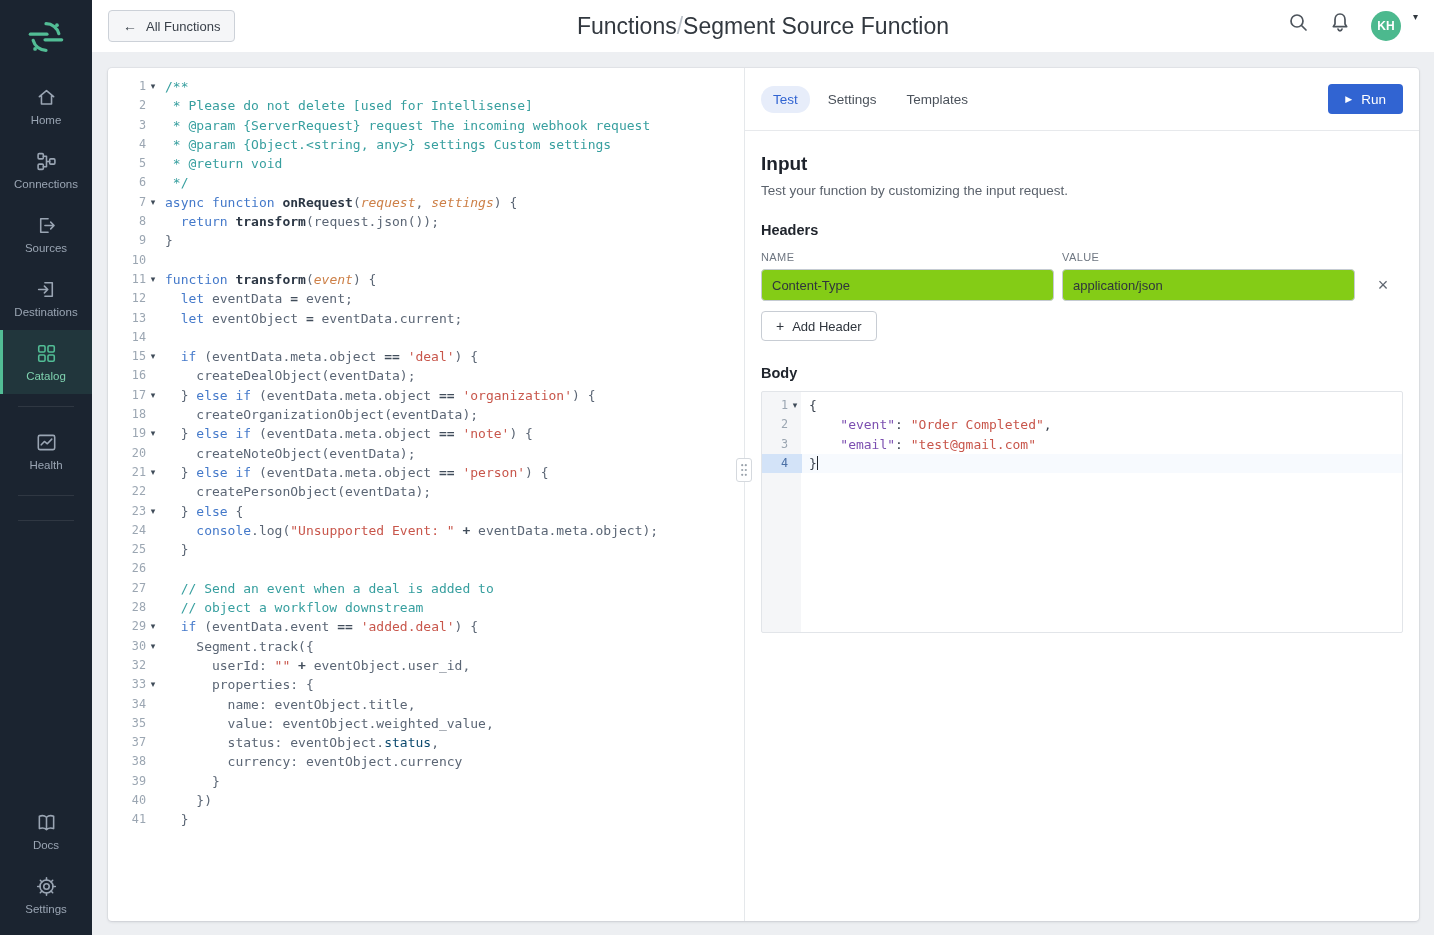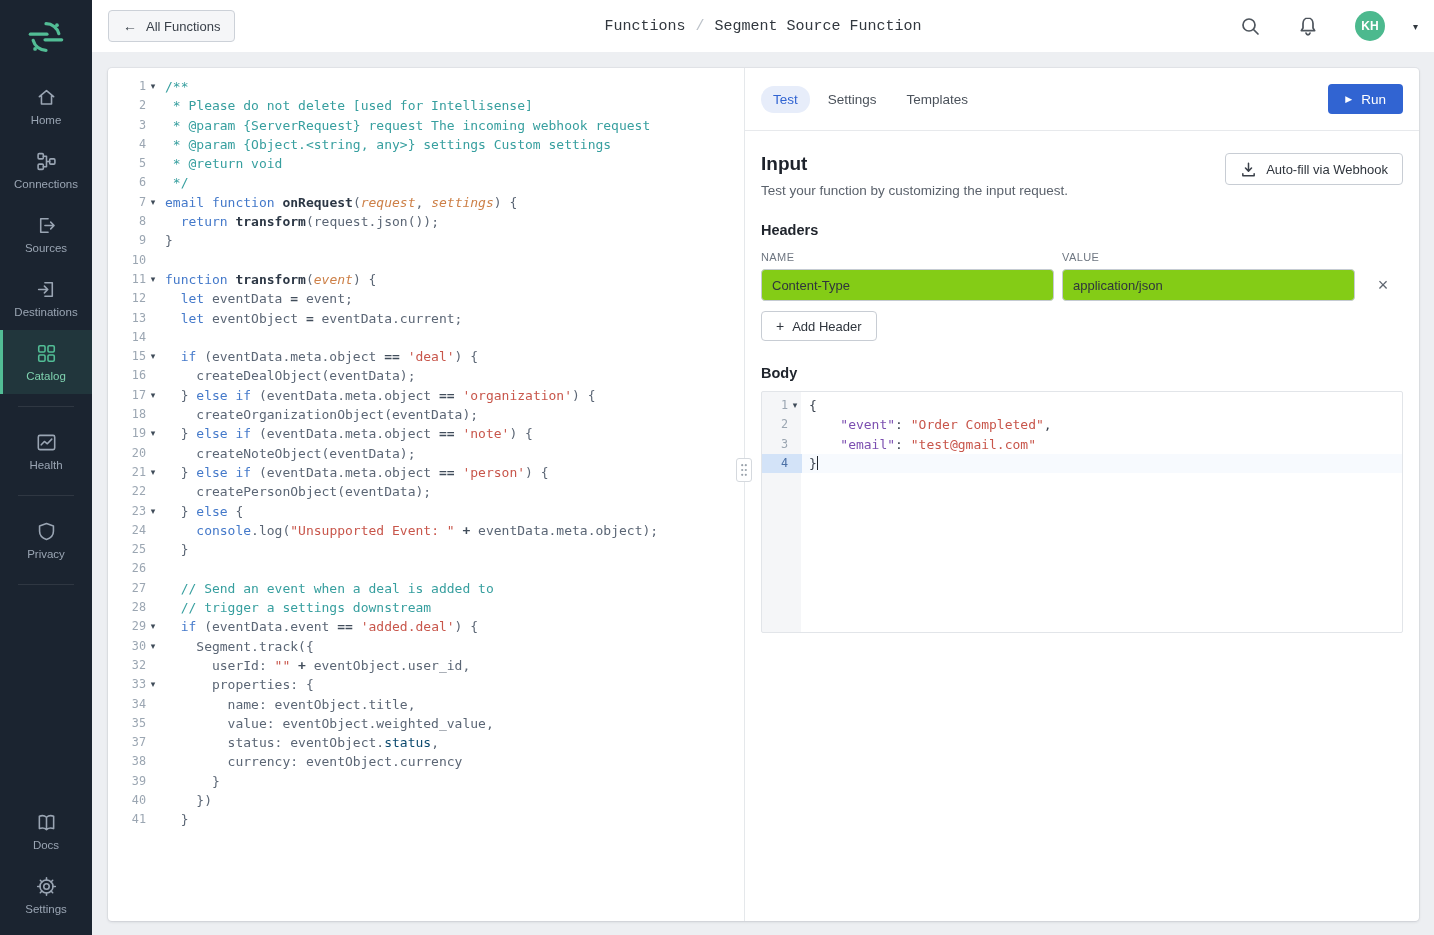--- a/index.html
+++ b/index.html
@@ -20,24 +20,24 @@
   .sdiv { height:1px; background:rgba(255,255,255,.09); margin:12px 18px; }
   .spacer { flex:1; }
   .sidebar .bottom { margin-bottom:8px; }
 
   
   .content { flex:1; display:flex; flex-direction:column; min-width:0; }
   .topbar { height:52px; flex:none; background:#fff; display:flex; align-items:center; padding:0 16px; position:relative; }
   .back-btn { display:inline-flex; align-items:center; gap:9px; height:32px; padding:0 14px; background:#f5f6f8;
               border:1px solid #ccd1d8; border-radius:4px; font-size:13px; color:#3a414a; cursor:pointer; font-family:inherit; }
   .back-arrow { font-size:14px; line-height:1; }
-  .breadcrumb { position:absolute; left:50%; top:50%; transform:translate(-50%,-50%); font-size:15px; color:#32383f; display:flex; gap:10px; white-space:nowrap;font-family:Liberation Mono, monospace; }
+  .breadcrumb { position:absolute; left:50%; top:50%; transform:translate(-50%,-50%); font-size:23px; color:#32383f; display:flex; white-space:nowrap; }
   .breadcrumb .sep { color:#bcc2c9; }
   .bc-item { cursor:default; }
-  .top-actions { margin-left:auto; display:flex; align-items:center; gap:36px; }
+  .top-actions { margin-left:auto; display:flex; align-items:flex-start; gap:20px; }
   .icon-btn { width:22px; height:22px; color:#4d545c; cursor:pointer; }
   .icon-btn svg { width:22px; height:22px; stroke:currentColor; fill:none; stroke-width:1.7; stroke-linecap:round; stroke-linejoin:round; display:block; }
   .avatar { width:30px; height:30px; border-radius:50%; background:#4cb98e; color:#fff; font-size:12px; font-weight:bold;
             display:flex; align-items:center; justify-content:center; cursor:pointer; }
   .chev { font-size:10px; color:#32383f; cursor:pointer; margin-left:-8px; }
 
   
   .main { flex:1; min-height:0; padding:16px 15px 14px 16px; }
   .card { background:#fff; height:100%; border-radius:4px; box-shadow:0 1px 3px rgba(16,24,40,.12), 0 0 0 1px rgba(16,24,40,.04);
           display:flex; flex-direction:column; overflow:hidden; }
@@ -176,28 +176,20 @@
         <svg viewBox="0 0 20 20">
             <rect x="2.2" y="3.2" width="15.6" height="13.6" rx="1.5"></rect>
             <path d="M5 12.2 L8 9 L10.8 11.2 L15 6.8"></path>
           </svg>
       </span>
       <span class="side-label">Health</span>
     </a>
 
     <div class="sdiv"></div>
 
-    <a class="side-item">
-      <span class="side-icon">
-        <svg viewBox="0 0 20 20">
-            <path d="M10 2.4 L16.6 4.8 V9.8 C16.6 13.8 13.8 16.4 10 17.6 C6.2 16.4 3.4 13.8 3.4 9.8 V4.8 Z"></path>
-          </svg>
-      </span>
-      <span class="side-label">Privacy</span>
-    </a>
 
     <div class="sdiv"></div>
 
     <div class="spacer"></div>
 
     <a class="side-item">
       <span class="side-icon">
         <svg viewBox="0 0 20 20">
             <path d="M10 5 C8.2 3.4 5.4 3.2 3.2 4 V15.8 C5.4 15 8.2 15.2 10 16.8 C11.8 15.2 14.6 15 16.8 15.8 V4 C14.6 3.2 11.8 3.4 10 5 Z M10 5 V16.8"></path>
           </svg>
@@ -279,21 +271,21 @@
                 <span class="ct"><span class="tk-cm"> * @return void</span></span>
               </div>
               <div class="cl">
                 <span class="ln">6</span>
                 <span class="fo"></span>
                 <span class="ct"><span class="tk-cm"> */</span></span>
               </div>
               <div class="cl">
                 <span class="ln">7</span>
                 <span class="fo">▾</span>
-                <span class="ct"><span class="tk-kw">email</span><span> </span><span class="tk-kw">function</span><span> </span><span class="tk-fn">onRequest</span><span>(</span><span class="tk-pr">request</span><span>, </span><span class="tk-pr">settings</span><span>) {</span></span>
+                <span class="ct"><span class="tk-kw">async</span><span> </span><span class="tk-kw">function</span><span> </span><span class="tk-fn">onRequest</span><span>(</span><span class="tk-pr">request</span><span>, </span><span class="tk-pr">settings</span><span>) {</span></span>
               </div>
               <div class="cl">
                 <span class="ln">8</span>
                 <span class="fo"></span>
                 <span class="ct"><span>  </span><span class="tk-kw">return</span><span> </span><span class="tk-fn">transform</span><span>(request.json());</span></span>
               </div>
               <div class="cl">
                 <span class="ln">9</span>
                 <span class="fo"></span>
                 <span class="ct"><span>}</span></span>
@@ -384,21 +376,21 @@
                 <span class="ct"></span>
               </div>
               <div class="cl">
                 <span class="ln">27</span>
                 <span class="fo"></span>
                 <span class="ct"><span class="tk-cm">  // Send an event when a deal is added to</span></span>
               </div>
               <div class="cl">
                 <span class="ln">28</span>
                 <span class="fo"></span>
-                <span class="ct"><span class="tk-cm">  // trigger a settings downstream</span></span>
+                <span class="ct"><span class="tk-cm">  // object a workflow downstream</span></span>
               </div>
               <div class="cl">
                 <span class="ln">29</span>
                 <span class="fo">▾</span>
                 <span class="ct"><span>  </span><span class="tk-kw">if</span><span> (eventData.event </span><span class="tk-op">==</span><span> </span><span class="tk-st">'added.deal'</span><span>) {</span></span>
               </div>
               <div class="cl">
                 <span class="ln">30</span>
                 <span class="fo">▾</span>
                 <span class="ct"><span>    Segment.track({</span></span>
@@ -473,28 +465,20 @@
                 <span>Run</span>
               </button>
             </div>
 
             <div class="panel-scroll">
               <div class="input-row">
                 <div>
                   <div class="input-title">Input</div>
                   <div class="input-sub">Test your function by customizing the input request.</div>
                 </div>
-                <button class="autofill-btn">
-                  <span class="dl-icon">
-                    <svg viewBox="0 0 18 18">
-                        <path d="M9 2.5 V10.5 M5.8 7.5 L9 10.7 L12.2 7.5 M3 13.5 V15.5 H15 V13.5"></path>
-                      </svg>
-                  </span>
-                  <span>Auto-fill via Webhook</span>
-                </button>
               </div>
 
               <div class="section-label">Headers</div>
 
               <div class="cols">
                 <div class="col-label">NAME</div>
                 <div class="col-label">VALUE</div>
                 <div class="col-x"></div>
               </div>
 

